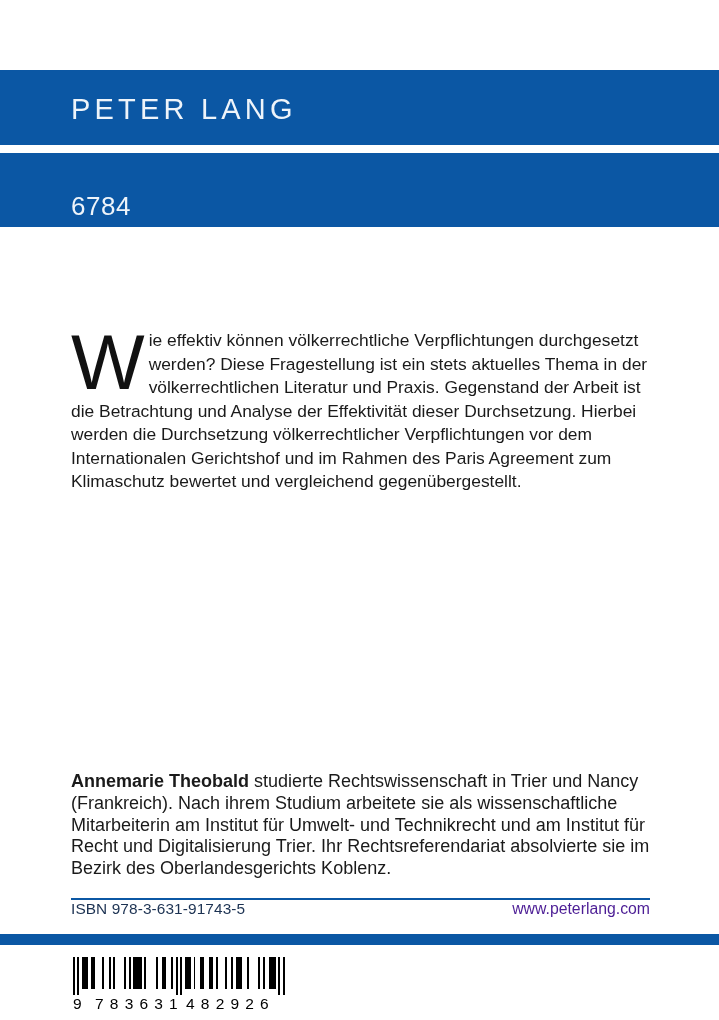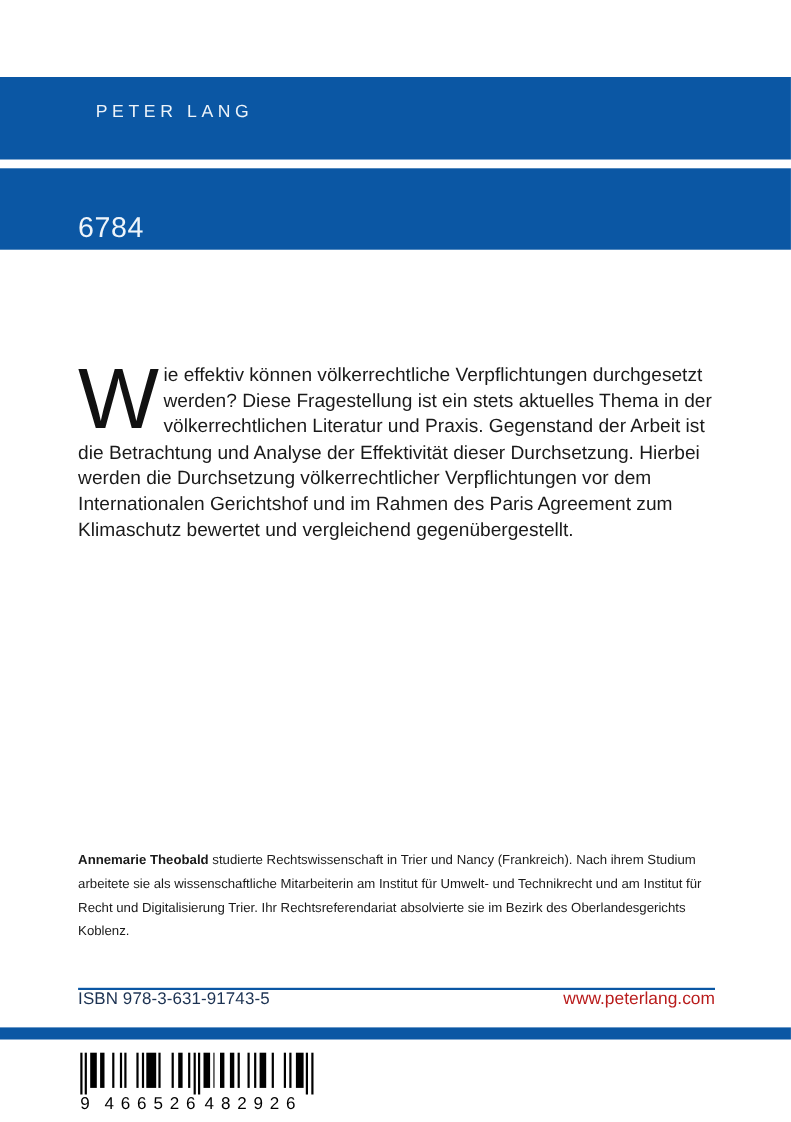--- a/index.html
+++ b/index.html
@@ -36,23 +36,22 @@
   .band-label {
     position: absolute;
     left: 71px;
     color: #eef4fa;
     font-family: "Liberation Sans", sans-serif;
     font-weight: 400;
     white-space: nowrap;
   }
   .publisher-name {
     top: 23px;
-    font-size: 16px;
+    font-size: 29px;
     letter-spacing: 4.2px;
-    margin-left: 16px;
   }
   .series-number {
     top: 24px;
     font-size: 26px;
     letter-spacing: 0.5px;
     margin-top: 14px;
   }
 
   
   .blurb {
@@ -75,21 +74,21 @@
     color: #111111;
     font-family: "Liberation Sans", sans-serif;
   }
 
   
   .bio {
     position: absolute;
     left: 71px;
     top: 771px;
     width: 579px;
-    font-size: 12px;
+    font-size: 18px;
     line-height: 21.8px;
     color: #1a1a1a;
     text-align: left;
   }
   .bio-author {
     font-weight: 700;
   }
 
   
   .footer-rule {
@@ -109,21 +108,21 @@
     justify-content: space-between;
     align-items: baseline;
   }
   .isbn {
     font-size: 15.4px;
     color: #1c3252;
     letter-spacing: 0.1px;
   }
   .website {
     font-size: 15.8px;
-    color: #b91c1c;
+    color: #4c1d95;
   }
   .footer-bar {
     position: absolute;
     left: 0;
     top: 934px;
     width: 719px;
     height: 11px;
     background: #0b57a4;
   }
 
@@ -222,18 +221,18 @@
         <i style="left: 162.905px; width: 6.44474px;"></i>
         <i style="left: 174.063px; width: 1.98158px;"></i>
         <i style="left: 185.221px; width: 1.98158px;"></i>
         <i style="left: 189.684px; width: 1.98158px;"></i>
         <i style="left: 196.379px; width: 6.44474px;"></i>
         <i class="guard" style="left: 205.305px; width: 1.98158px;"></i>
         <i class="guard" style="left: 209.768px; width: 1.98158px;"></i>
       </div>
     <div class="barcode-digits">
       <span class="bc-lead">9</span>
-      <span class="bc-left">466526</span>
+      <span class="bc-left">783631</span>
       <span class="bc-right">482926</span>
     </div>
   </div>
 
 </div>
 
 </body></html>

